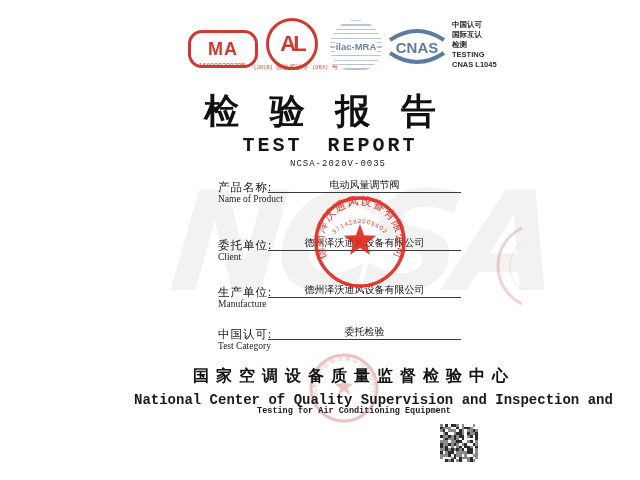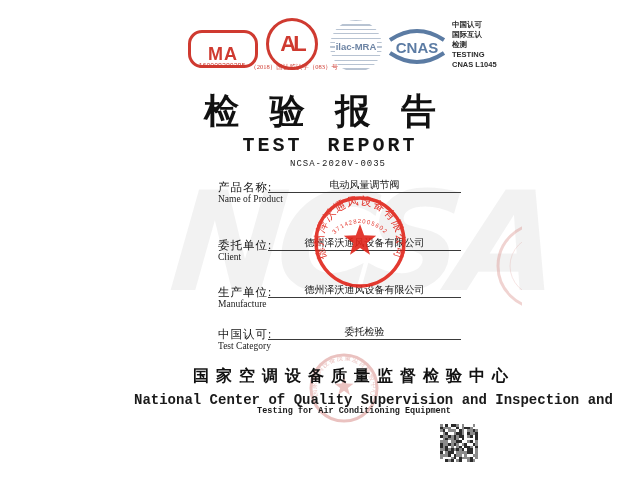--- a/index.html
+++ b/index.html
@@ -7,21 +7,21 @@
   .paper{position:absolute;left:0;top:0;width:640px;height:480px;background:#ffffff;}
   .abs{position:absolute;}
 
   
   .watermark{position:absolute;left:172px;top:162px;font-family:"DejaVu Sans",sans-serif;
     font-weight:700;font-style:italic;font-size:138px;letter-spacing:-10px;
     color:rgba(60,60,60,0.065);transform:skewX(-5deg);z-index:1;white-space:nowrap;}
 
   
   .cma{left:188px;top:30px;width:64px;height:32px;border:3px solid #cf3a30;border-radius:14px;
-    display:flex;align-items:flex-end;justify-content:center;z-index:2;}
+    display:flex;align-items:center;justify-content:center;z-index:2;}
   .cma span{color:#cf3a30;font-family:"Liberation Sans",sans-serif;font-weight:900;font-size:18px;letter-spacing:1px;}
   .cma-num{left:184px;top:62px;width:76px;text-align:center;color:#cf3a30;font-size:7px;
     font-family:"Liberation Sans",sans-serif;z-index:2;}
   .al{left:266px;top:18px;width:46px;height:46px;border:3.5px solid #cf3a30;border-radius:50%;
     display:flex;align-items:center;justify-content:center;z-index:2;}
   .al span{color:#cf3a30;font-family:"Liberation Sans",sans-serif;font-weight:900;font-size:22px;letter-spacing:-3px;}
   .al-cap{left:232px;top:63px;width:124px;text-align:center;color:#cf3a30;font-size:6.5px;z-index:2;white-space:nowrap;}
   .ilac{left:330px;top:20px;width:52px;height:52px;border-radius:50%;overflow:hidden;z-index:2;
     background:repeating-linear-gradient(180deg,rgba(125,146,173,.55) 0 1.1px,rgba(255,255,255,0) 1.1px 4.4px);
     display:flex;align-items:center;justify-content:center;}

